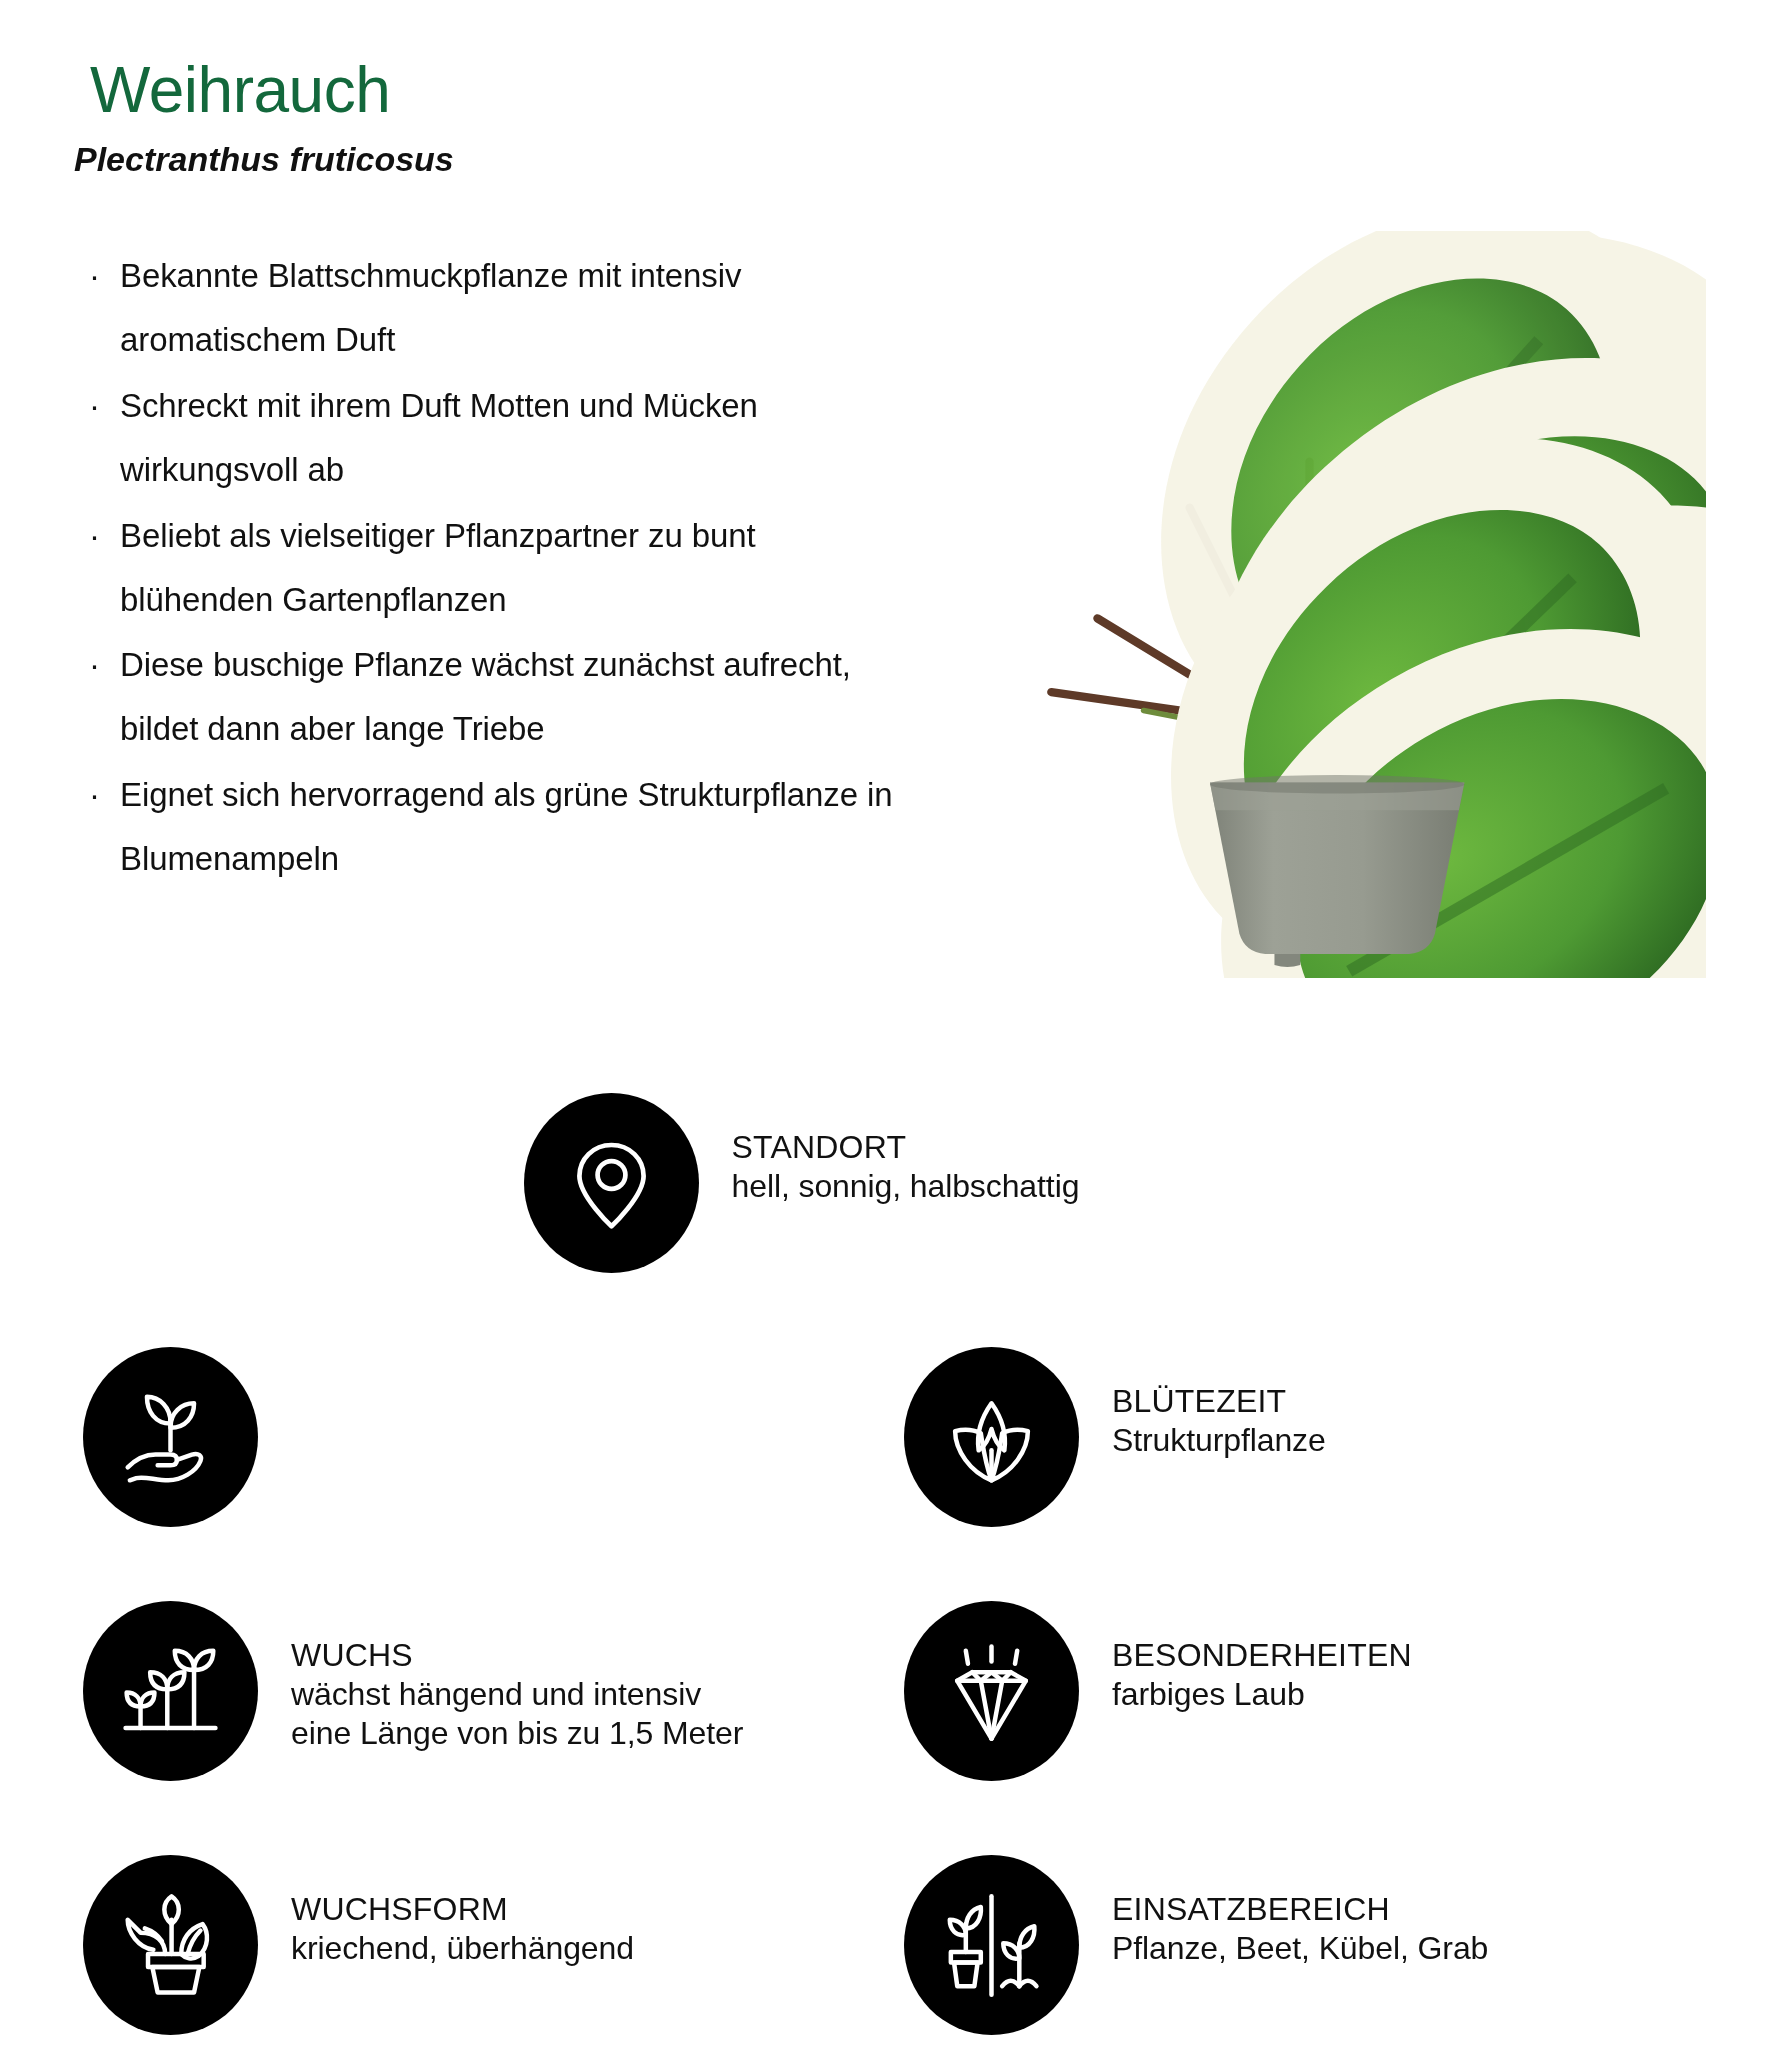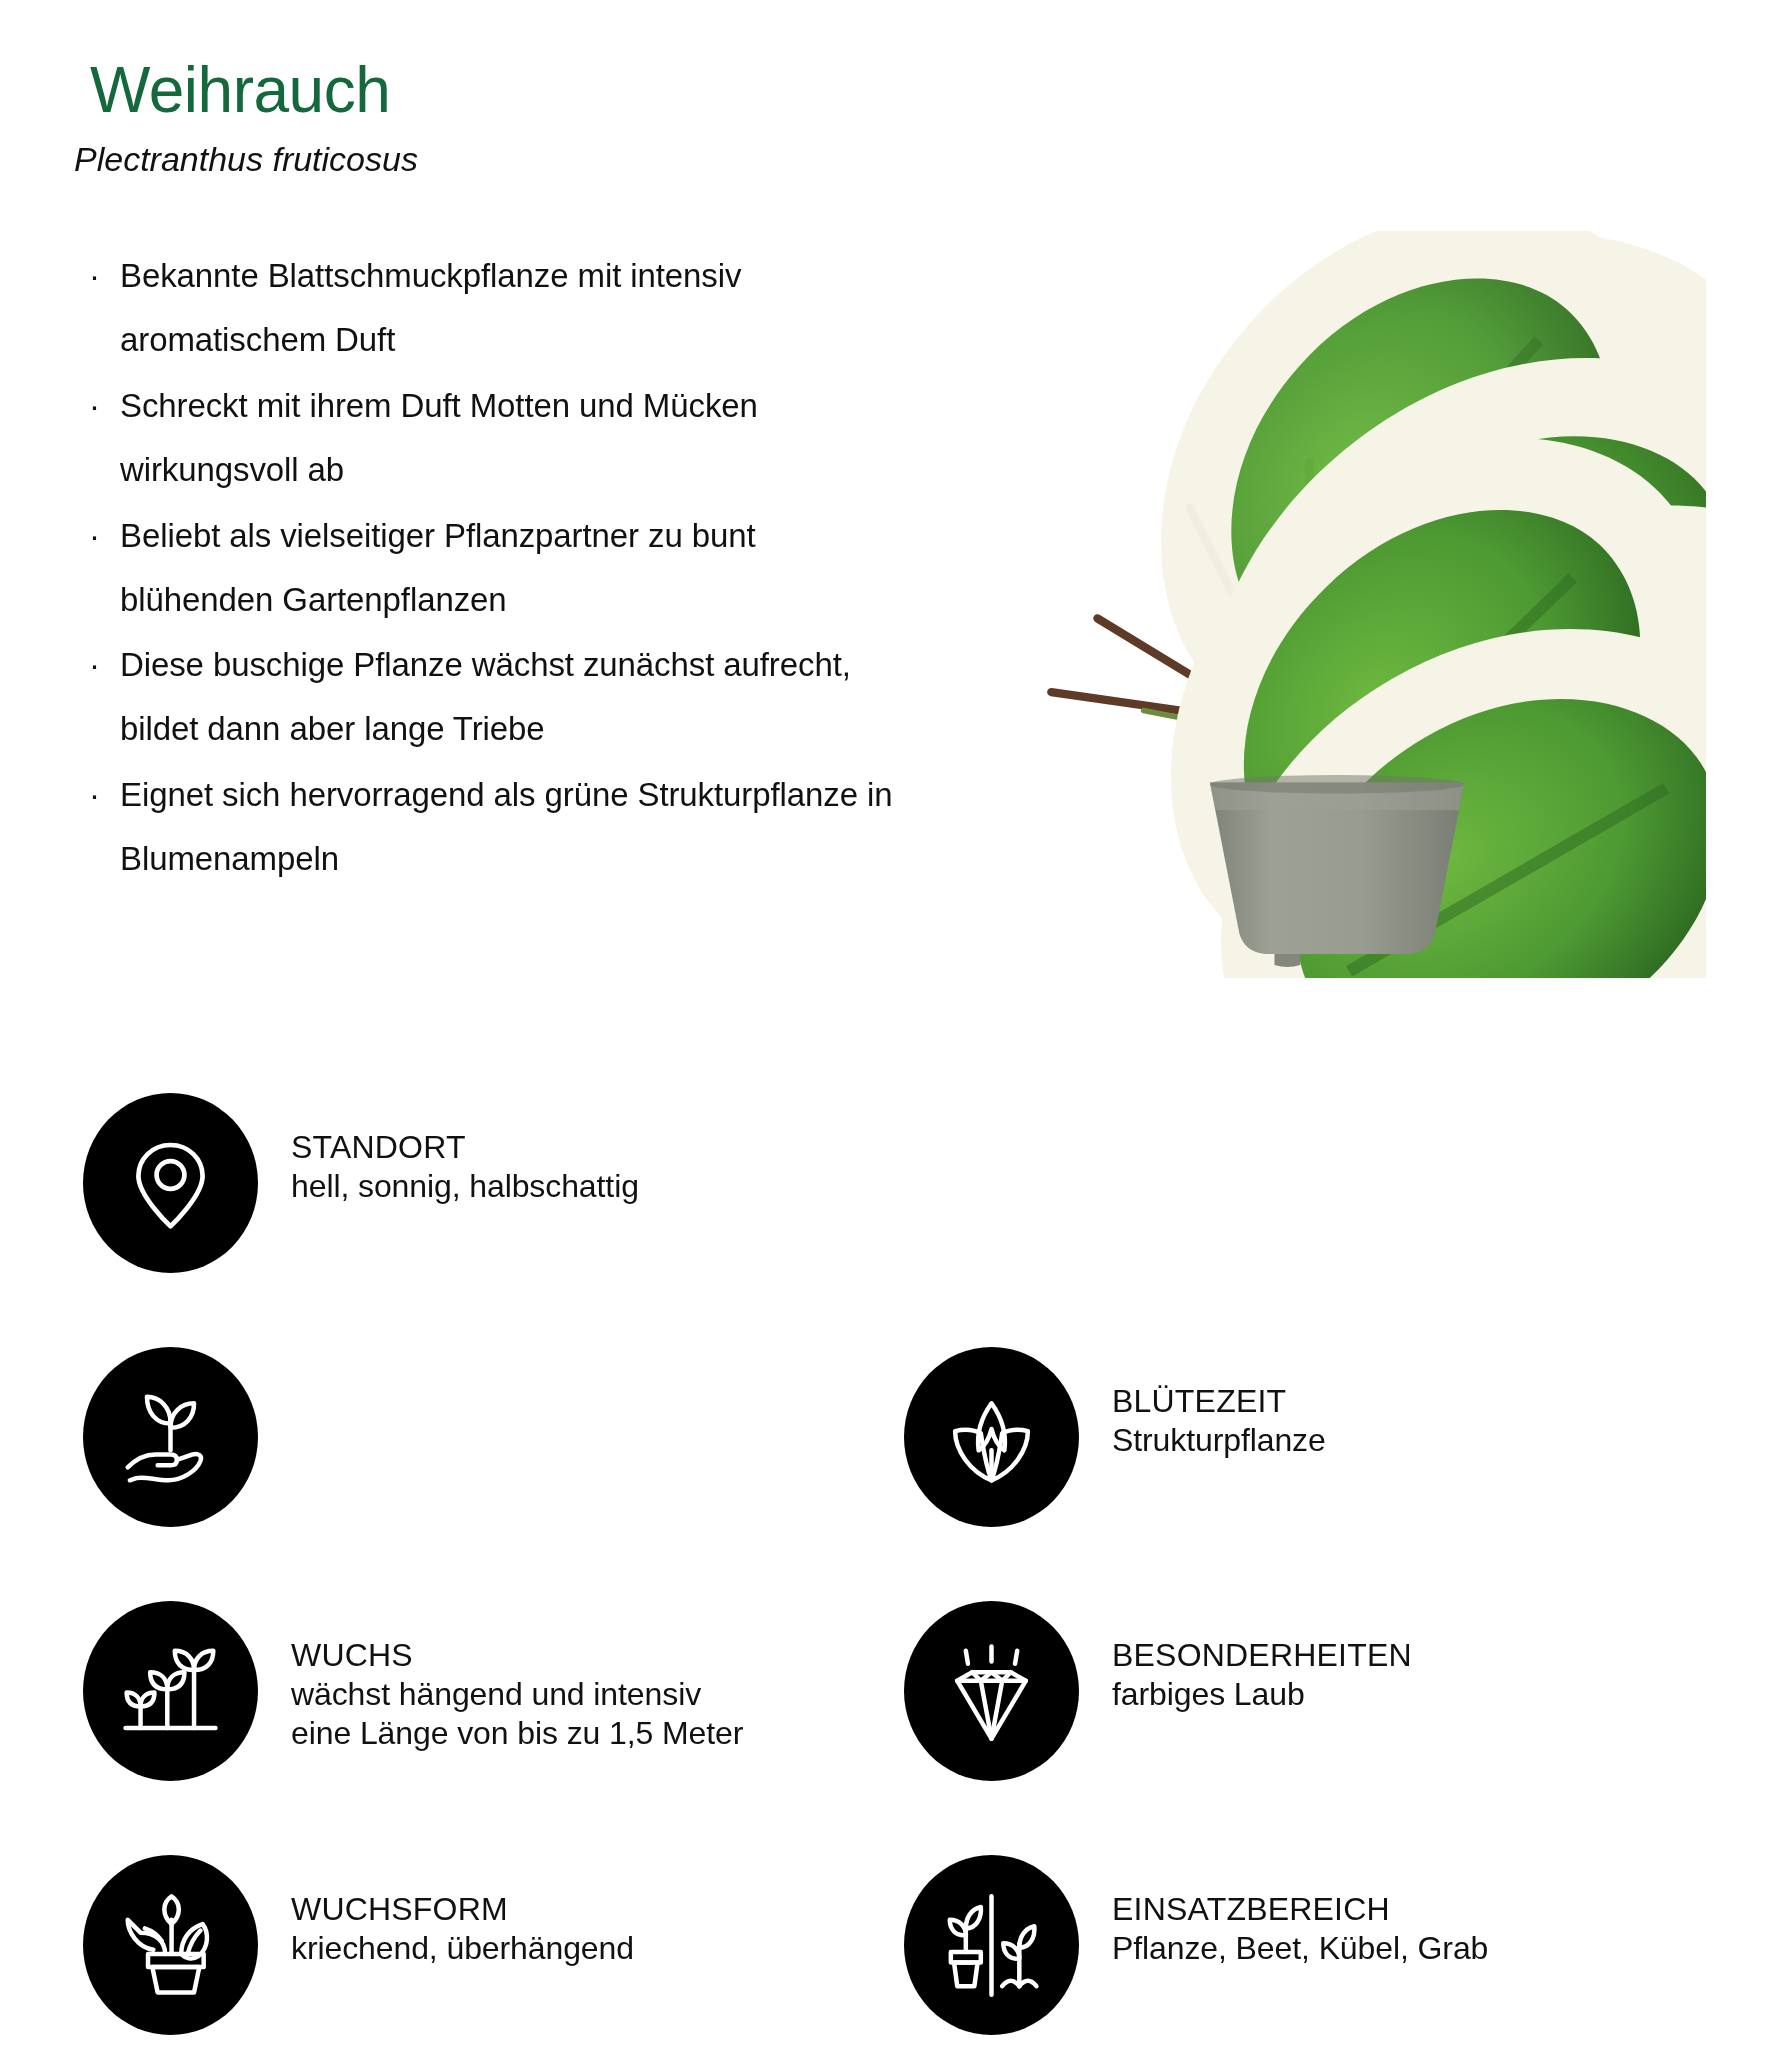--- a/index.html
+++ b/index.html
@@ -11,21 +11,21 @@
     overflow:hidden;
     position:relative;
   }
   
   .header{position:absolute;left:74px;top:42px;width:876px;}
   .plant-title{
     font-size:64px;line-height:1.0;font-weight:400;
     color:#13683c;letter-spacing:-0.5px;margin:16px;
   }
   .plant-latin{
-    font-size:34px;line-height:1.0;font-style:italic;font-weight:400;
+    font-size:34px;line-height:1.0;font-style:italic;font-weight:700;
     color:#111111;margin:20px 0 0 0;letter-spacing:0px;
   }
   
   .facts{position:absolute;left:69px;top:244px;width:826px;}
   .fact-row{display:flex;align-items:flex-start;margin-bottom:1.8px;}
   .fact-bullet{
     width:51px;flex:0 0 51px;
     font-size:33px;line-height:64px;color:#111;text-align:center;
   }
   .fact-text{
@@ -34,21 +34,21 @@
   }
   
   .photo{
     position:absolute;left:913px;top:231px;width:793px;height:747px;
   }
   .photo svg{width:100%;height:100%;display:block;}
   
   .grid{
     position:absolute;left:0;top:1093px;width:1771px;
   }
-  .grid-row{display:flex;height:254px;}
+  .grid-row{display:flex;height:254px;justify-content:center;}
   .cell{display:flex;align-items:flex-start;}
   .cell.left{width:890px;padding-left:83px;box-sizing:border-box;}
   .cell.right{width:881px;padding-left:14px;box-sizing:border-box;}
   .badge{
     flex:0 0 175px;width:175px;height:180px;
     border-radius:50%;
     background:#000000;
     display:flex;align-items:center;justify-content:center;
   }
   .badge svg{width:107px;height:107px;display:block;}

